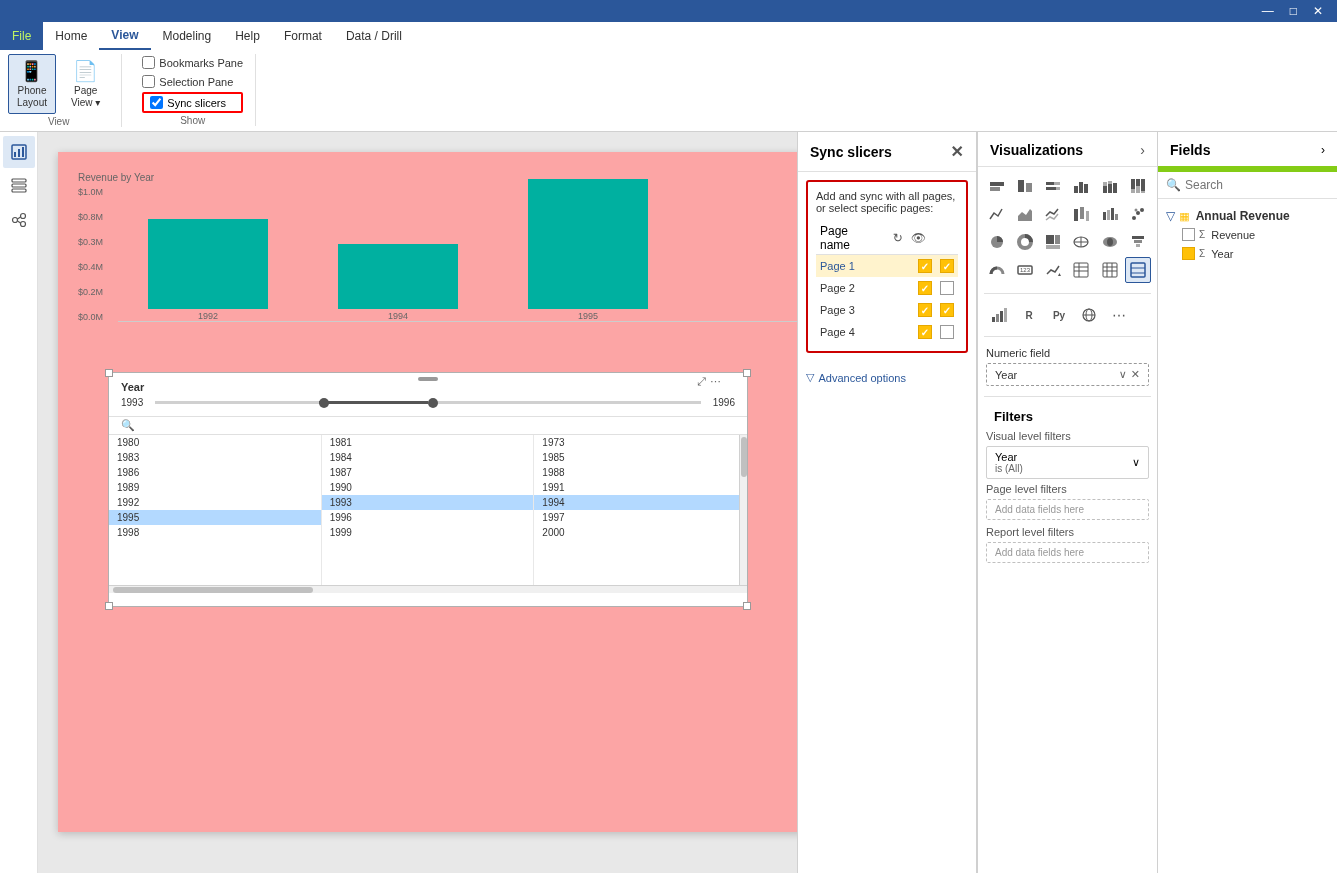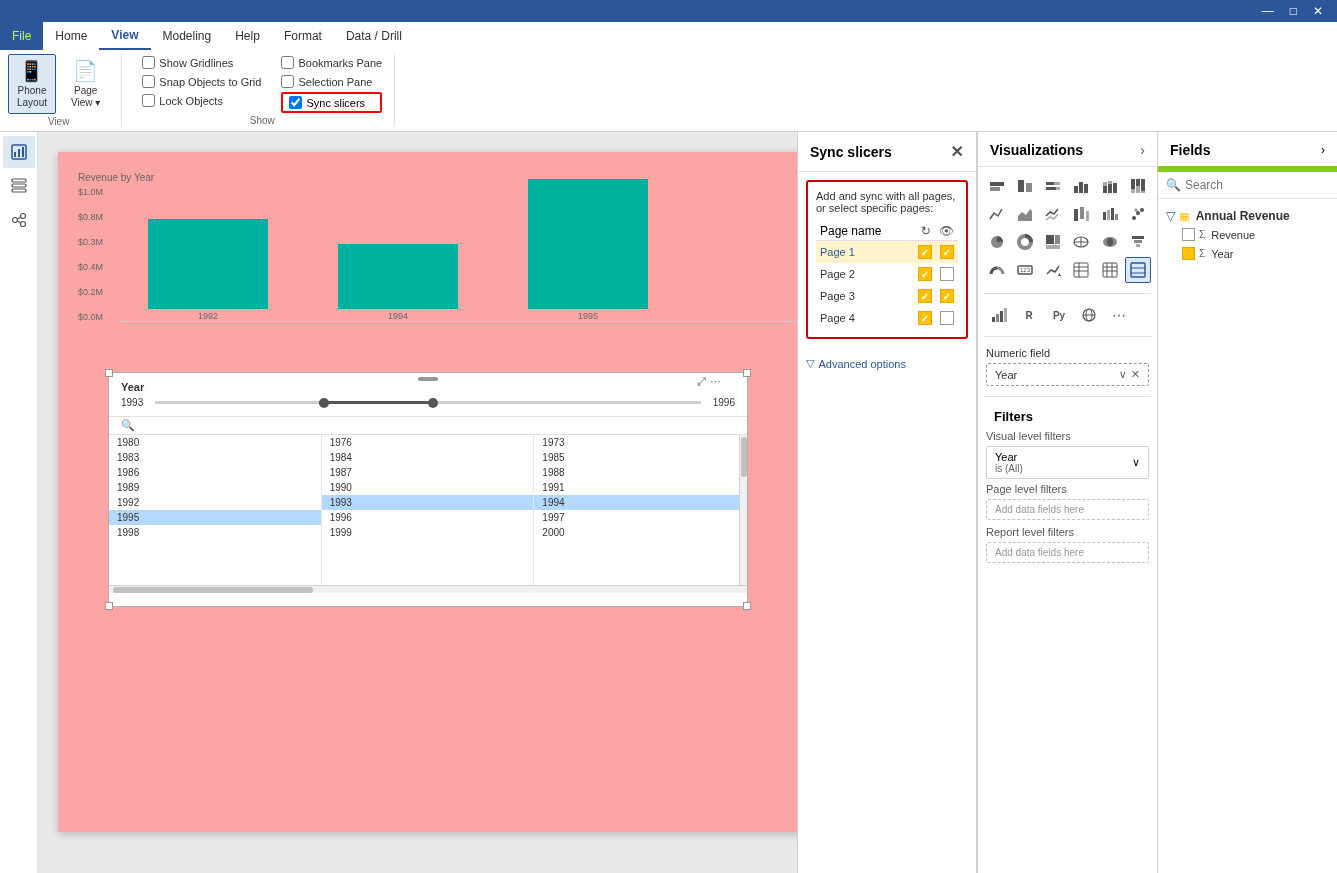--- a/index.html
+++ b/index.html
@@ -50,21 +50,21 @@
     .slicer-item { padding: 2px 8px; font-size: 10px; color: #333; }
     .slicer-item.selected { background: #b3d9ff; }
     
     
     .sync-panel { width: 180px; background: white; border-left: 1px solid #d0d0d0; border-right: 1px solid #d0d0d0; display: flex; flex-direction: column; }
     .sync-panel-header { display: flex; align-items: center; justify-content: space-between; padding: 10px 12px; border-bottom: 1px solid #e0e0e0; font-size: 14px; font-weight: 600; }
     .sync-panel-close { cursor: pointer; font-size: 16px; color: #555; }
     .sync-panel-body { padding: 8px; flex: 1; }
     .sync-description { border: 2px solid #c00; border-radius: 3px; padding: 8px; margin-bottom: 10px; }
     .sync-desc-text { font-size: 11px; color: #333; margin-bottom: 8px; }
-    .sync-table-header { display: grid; grid-template-columns: 1fr auto auto; align-items: center; padding: 2px 4px; border-bottom: 1px solid #e0e0e0; }
+    .sync-table-header { display: grid; grid-template-columns: 1fr auto auto; align-items: center; padding: 2px 4px; border-bottom: 1px solid #e0e0e0; gap: 28px; }
     .sync-table-icons { display: flex; gap: 8px; align-items: center; }
     .sync-row { display: grid; grid-template-columns: 1fr auto auto; align-items: center; padding: 4px 4px; }
     .sync-row.page1-row { background: #fff3cd; }
     .sync-page-name { font-size: 11px; color: #2b579a; }
     .sync-page-name.normal { color: #333; }
     .sync-checkbox-yellow { width: 14px; height: 14px; background: #ffc107; border: 1px solid #e6a800; display: flex; align-items: center; justify-content: center; }
     .sync-checkbox-unchecked { width: 14px; height: 14px; background: white; border: 1px solid #999; }
     .sync-checkbox-yellow-vis { width: 14px; height: 14px; background: #ffc107; border: 1px solid #e6a800; display: flex; align-items: center; justify-content: center; }
     .checkmark { color: white; font-size: 10px; font-weight: bold; }
     .advanced-options { display: flex; align-items: center; gap: 4px; padding: 8px 0; font-size: 11px; color: #2b579a; cursor: pointer; }
@@ -155,34 +155,20 @@
         </div>
       </div>
       <div class="ribbon-group-label">View</div>
     </div>
 
     <div class="ribbon-group">
       <div style="display: flex; gap: 20px;">
         <div style="display: flex; flex-direction: column; gap: 2px;">
           <label class="checkbox-item">
             <input type="checkbox" style="">
-            <span>Show Gridlines</span>
-          </label>
-          <label class="checkbox-item">
-            <input type="checkbox" style="">
-            <span>Snap Objects to Grid</span>
-          </label>
-          <label class="checkbox-item">
-            <input type="checkbox" style="">
-            <span>Lock Objects</span>
-          </label>
-        </div>
-        <div style="display: flex; flex-direction: column; gap: 2px;">
-          <label class="checkbox-item">
-            <input type="checkbox" style="">
             <span>Bookmarks Pane</span>
           </label>
           <label class="checkbox-item">
             <input type="checkbox" style="">
             <span>Selection Pane</span>
           </label>
           <div class="sync-slicers-btn">
             <input type="checkbox" checked="" style="">
             <span>Sync slicers</span>
           </div>
@@ -295,21 +281,21 @@
             <div class="slicer-item">1980</div>
             <div class="slicer-item">1983</div>
             <div class="slicer-item">1986</div>
             <div class="slicer-item">1989</div>
             <div class="slicer-item">1992</div>
             <div class="slicer-item selected">1995</div>
             <div class="slicer-item">1998</div>
           </div>
 
           <div style="border-right:1px solid #e8e8e8;">
-            <div class="slicer-item">1976</div>
+            <div class="slicer-item">1981</div>
             <div class="slicer-item">1984</div>
             <div class="slicer-item">1987</div>
             <div class="slicer-item">1990</div>
             <div class="slicer-item selected">1993</div>
             <div class="slicer-item">1996</div>
             <div class="slicer-item">1999</div>
           </div>
 
           <div>
             <div class="slicer-item">1973</div>

